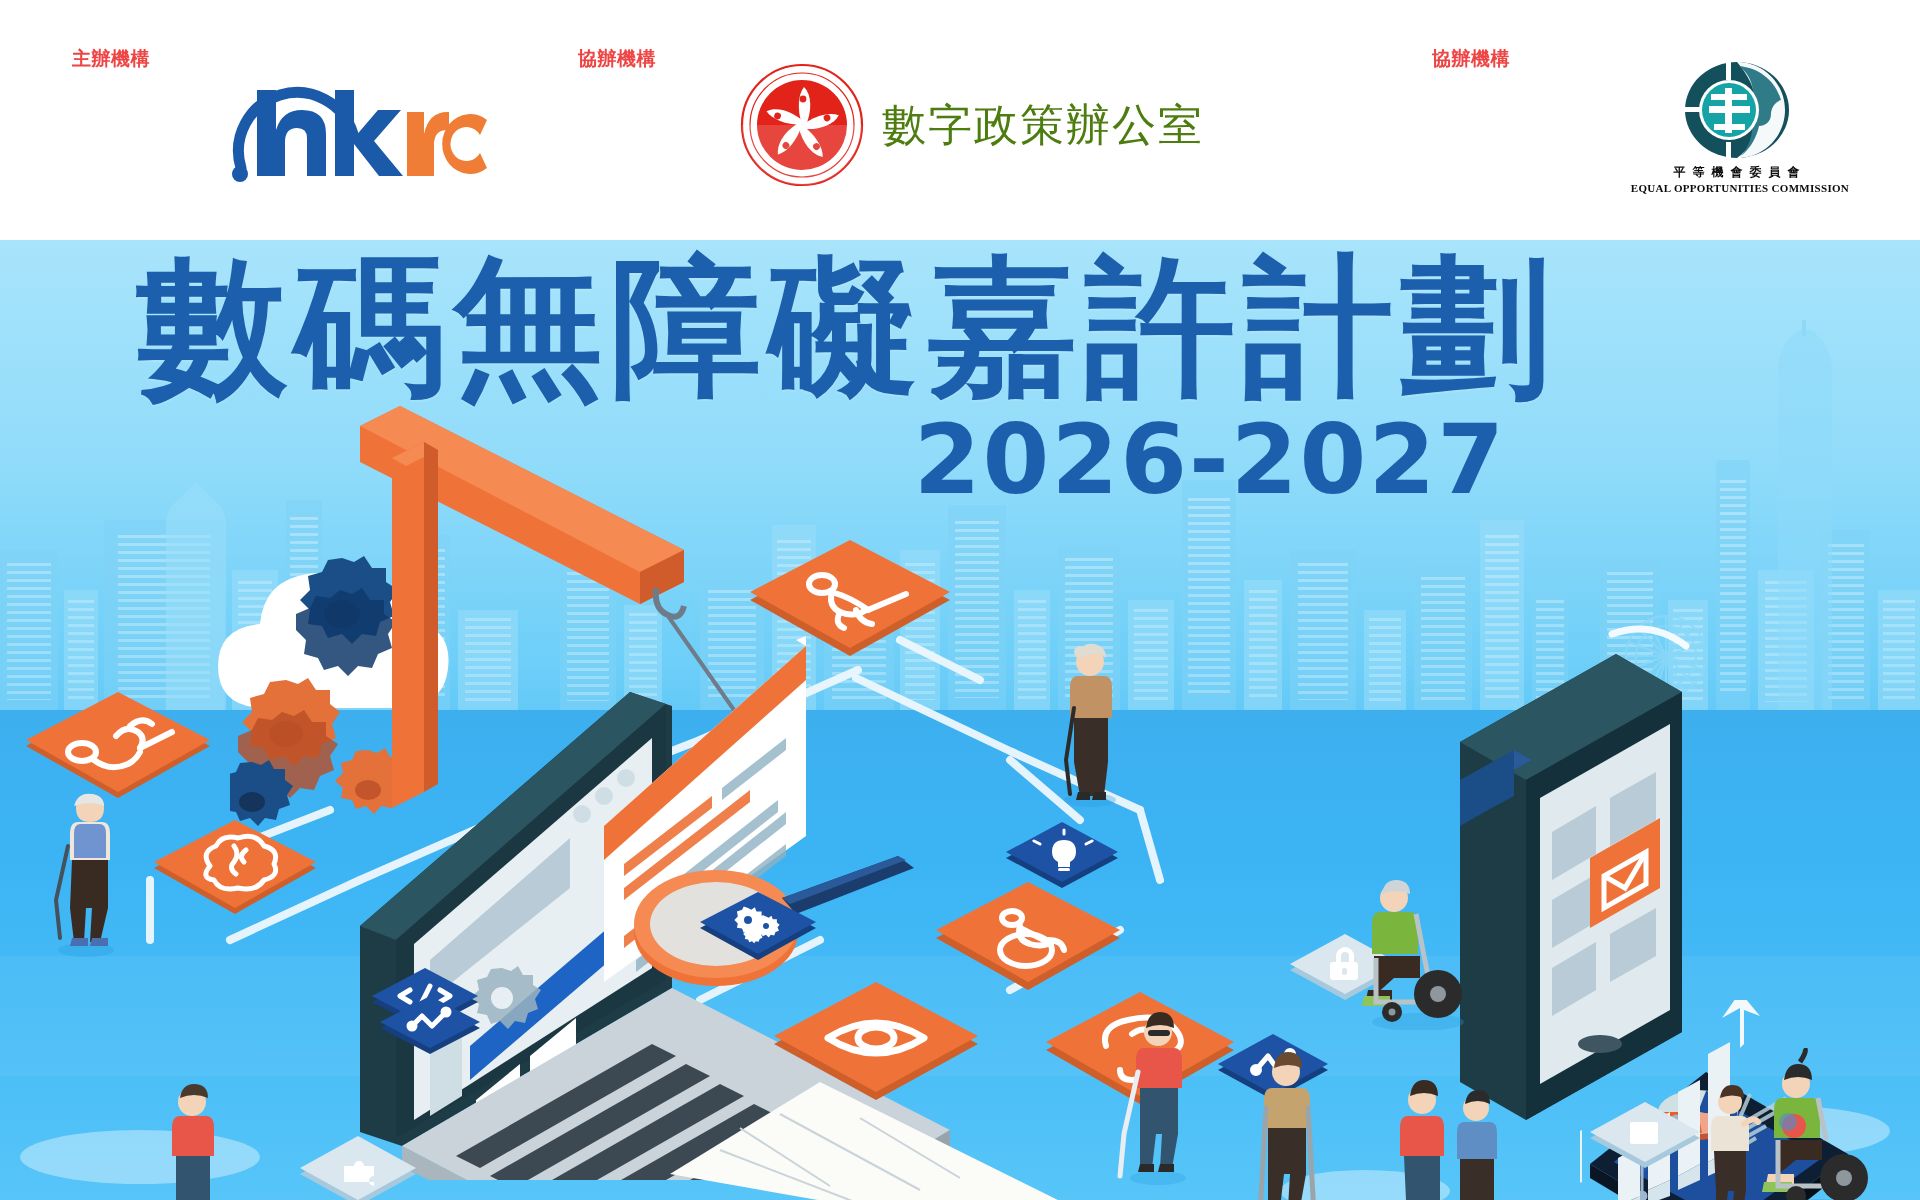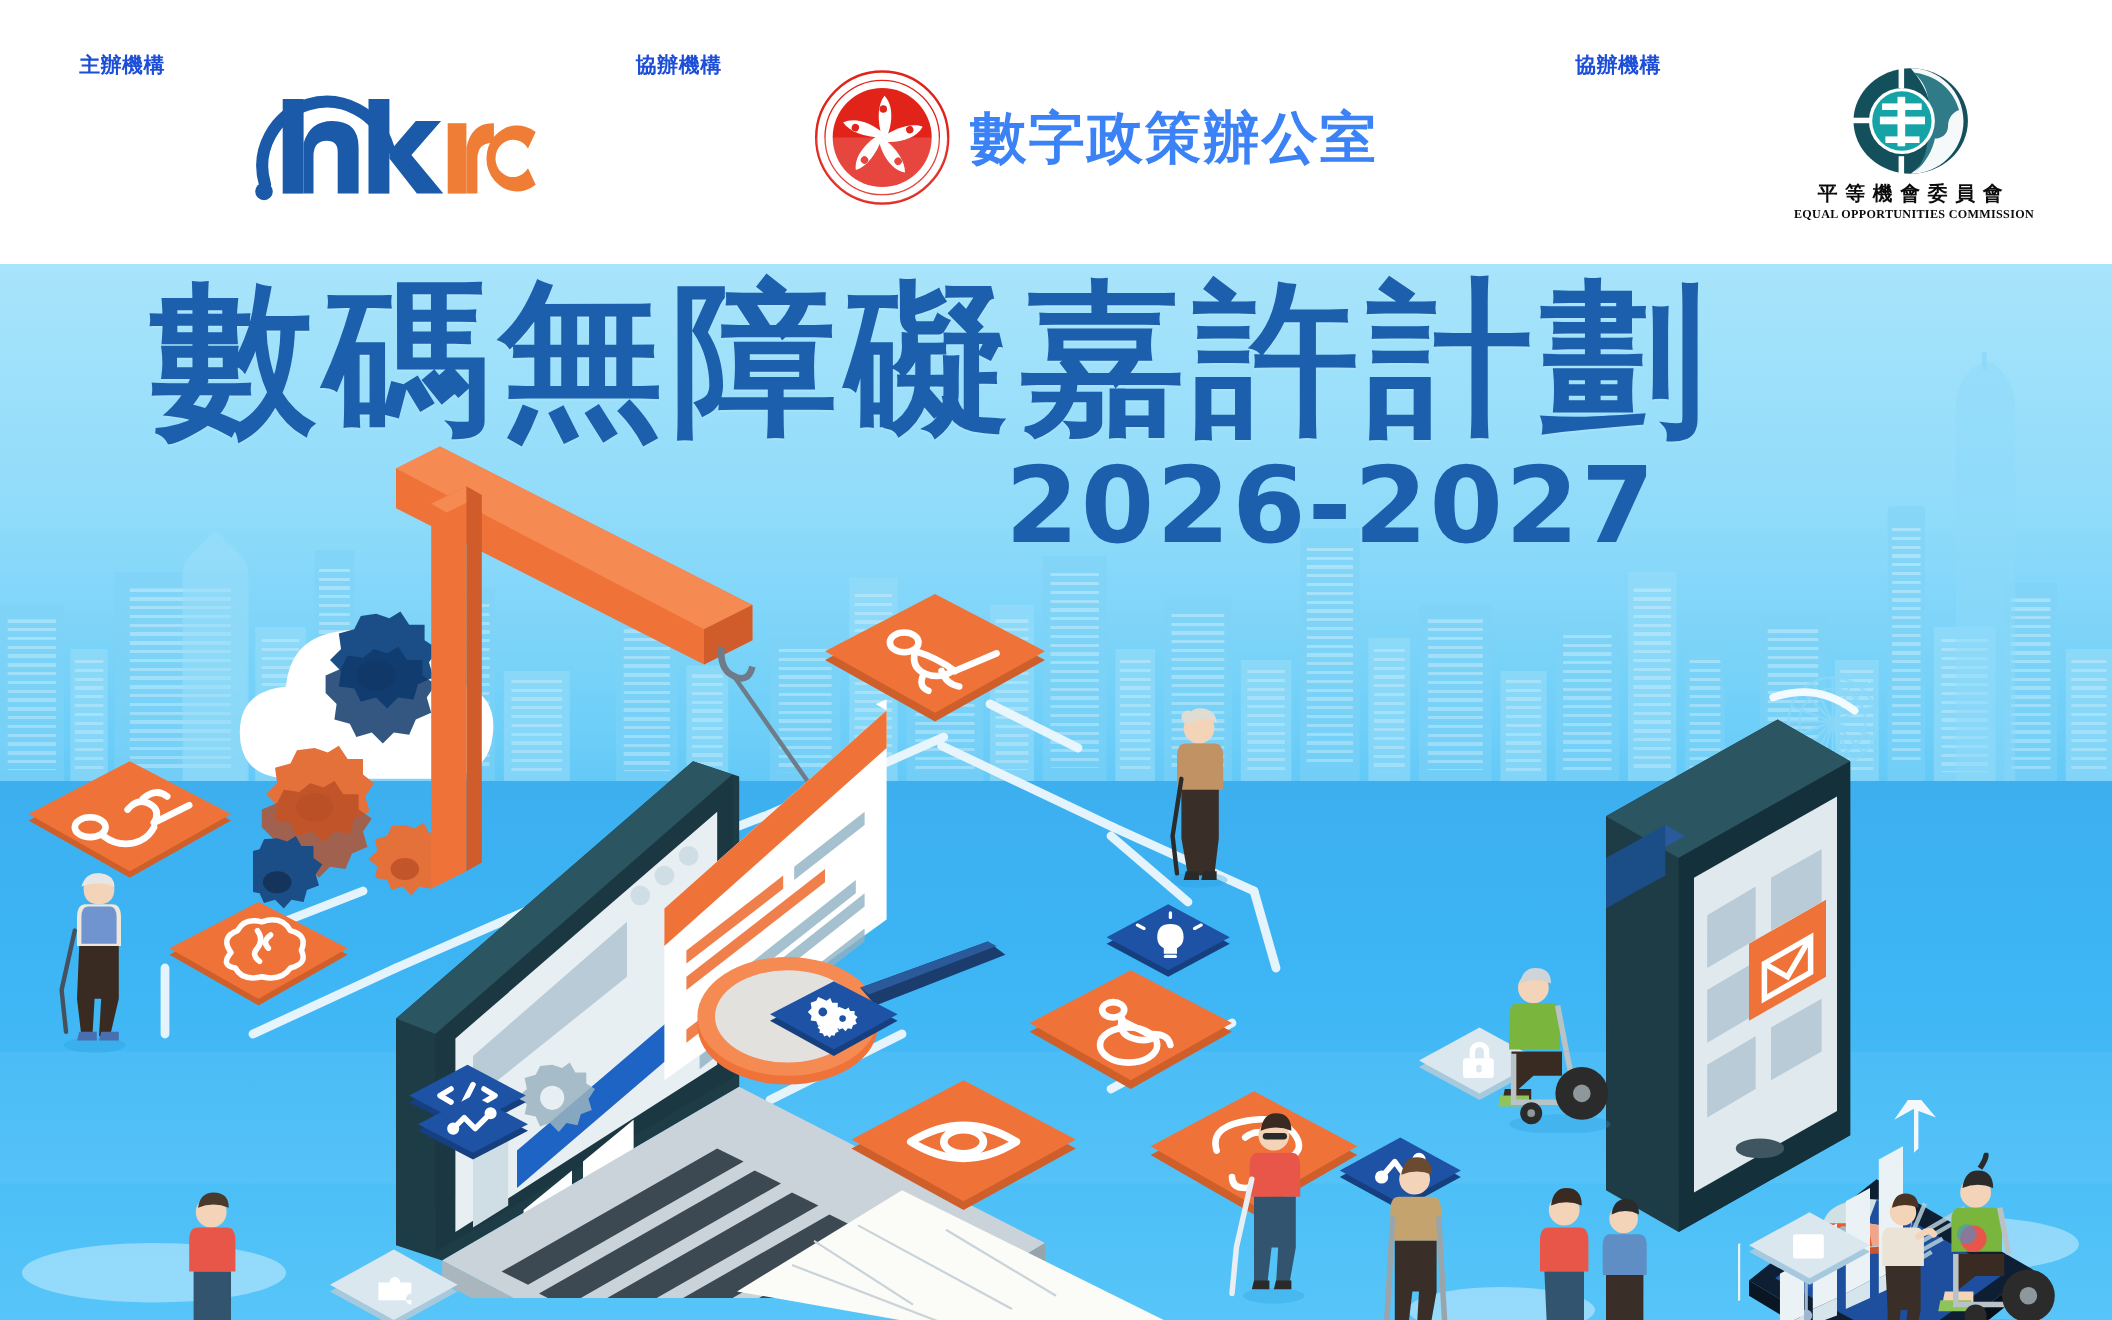--- a/index.html
+++ b/index.html
@@ -1,40 +1,40 @@
 <!DOCTYPE html>
 <html><head>
 <meta charset="utf-8">
 <style>
   html,body{margin:0;padding:0;background:#fff;}
   body{width:1920px;height:1200px;overflow:hidden;font-family:"Liberation Sans","DejaVu Sans",sans-serif;}
   #poster{position:relative;width:1920px;height:1200px;overflow:hidden;}
 
   
   .header{position:absolute;left:0;top:0;width:1920px;height:240px;background:#ffffff;z-index:40;}
-  .org-label{position:absolute;font-size:19px;color:#1d4ed8;font-weight:600;letter-spacing:.5px;white-space:nowrap;}
+  .org-label{position:absolute;font-size:19px;color:#ef4444;font-weight:600;letter-spacing:.5px;white-space:nowrap;}
   .lbl-host{left:72px;top:46px;}
   .lbl-co{left:578px;top:46px;}
   .lbl-adv{left:1432px;top:46px;}
 
   
   .hkirc{position:absolute;left:225px;top:60px;width:270px;height:130px;}
   .hkirc svg{display:block;}
 
   
   .dpo{position:absolute;left:740px;top:55px;width:600px;height:140px;display:flex;align-items:center;gap:18px;}
   .bauhinia{width:124px;height:124px;flex:0 0 124px;position:relative;}
   .dpo-text{display:flex;flex-direction:column;justify-content:center;line-height:1;}
-  .dpo-zh{font-size:51px;font-weight:700;color:#3b82f6;letter-spacing:2px;white-space:nowrap;}
+  .dpo-zh{font-size:44px;font-weight:400;color:#4d7c0f;letter-spacing:2px;white-space:nowrap;}
   .dpo-en{font-size:38px;font-weight:400;color:#1a1f2b;letter-spacing:.5px;margin-top:9px;white-space:nowrap;}
 
   
   .eoc{position:absolute;left:1630px;top:58px;width:220px;height:160px;display:flex;flex-direction:column;align-items:center;}
   .eoc-mark{width:122px;height:104px;}
-  .eoc-zh{font-size:18px;font-weight:700;color:#0c0c0c;letter-spacing:7px;margin-top:2px;white-space:nowrap;font-family:"Liberation Serif","DejaVu Serif",serif;}
+  .eoc-zh{font-size:12px;font-weight:700;color:#0c0c0c;letter-spacing:7px;margin-top:2px;white-space:nowrap;font-family:"Liberation Serif","DejaVu Serif",serif;}
   .eoc-en{font-size:11px;font-weight:700;color:#0c0c0c;letter-spacing:.3px;margin-top:1px;white-space:nowrap;font-family:"Liberation Serif","DejaVu Serif",serif;}
 
   
   .stage{position:absolute;left:0;top:240px;width:1920px;height:960px;overflow:hidden;
          background:linear-gradient(180deg,#a8e4fb 0%,#92dcfa 22%,#6ccef8 45%,#46b9f4 62%,#33aef2 76%,#3bb3f3 88%,#4fc0f6 100%);}
   .ground{position:absolute;left:0;top:470px;width:1920px;height:490px;
           background:linear-gradient(180deg,#3dafef 0%,#3cb4f4 30%,#46bcf7 62%,#57c5f8 100%);}
   .ground-band{position:absolute;left:0;top:716px;width:1920px;height:120px;background:rgba(255,255,255,.05);}
   .skyline{position:absolute;left:0;top:0;width:1920px;height:470px;}
   .bld{position:absolute;bottom:0;background:#7fd3f7;opacity:.55;}

